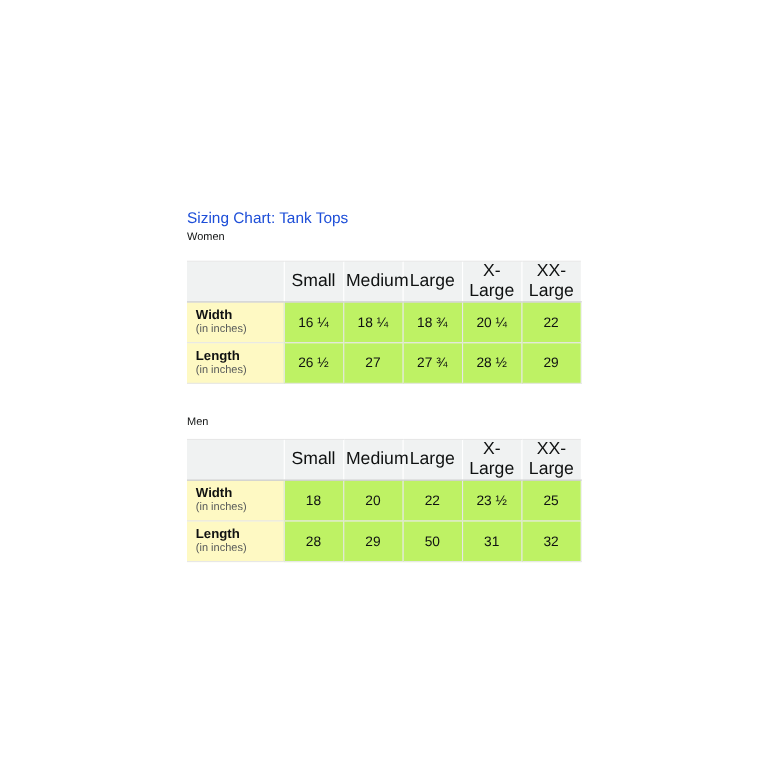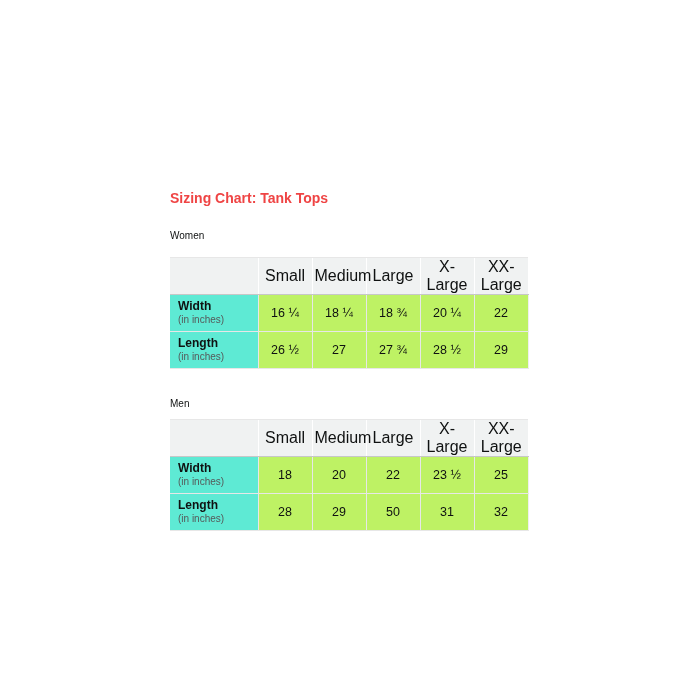--- a/index.html
+++ b/index.html
@@ -13,24 +13,24 @@
     color: #0f1111;
   }
   .content {
     position: absolute;
     left: 170px;
     top: 189px;
     width: 358px;
   }
   .page-title {
     font-size: 14px;
-    font-weight: 700;
+    font-weight: 400;
     line-height: 18px;
-    margin: 0 0 20px 0;
-    color: #ef4444;
+    margin: 0 0 0 0;
+    color: #1d4ed8;
   }
   .section-label {
     font-size: 10px;
     font-weight: 400;
     line-height: 18px;
     margin: 0 0 12px 0;
     color: #0f1111;
   }
   .section-men .section-label {
     margin-top: 26px;
@@ -54,21 +54,21 @@
     padding: 0 2px;
     text-align: center;
     border-top: 1px solid #e7e7e7;
     border-bottom: 1px solid #c7c7c7;
     border-left: 1px solid #ffffff;
     vertical-align: middle;
   }
   table.size-table thead th:first-child { border-left: none; }
 
   table.size-table tbody th.rowlabel {
-    background: #5eead4;
+    background: #fef9c3;
     text-align: left;
     vertical-align: middle;
     padding: 4px 8px 5px 8px;
     border-bottom: 1px solid #e7e7e7;
     height: 37px;
   }
   .row-label-main {
     display: block;
     font-weight: 700;
     font-size: 12px;

